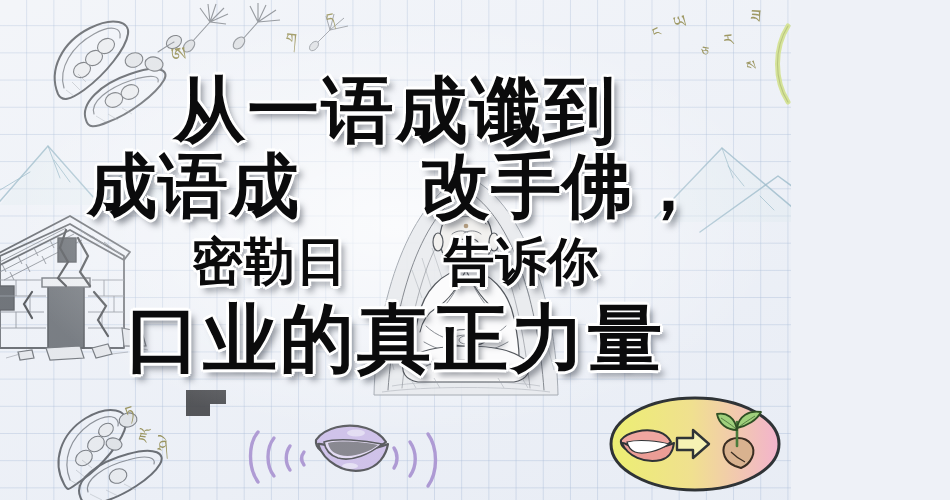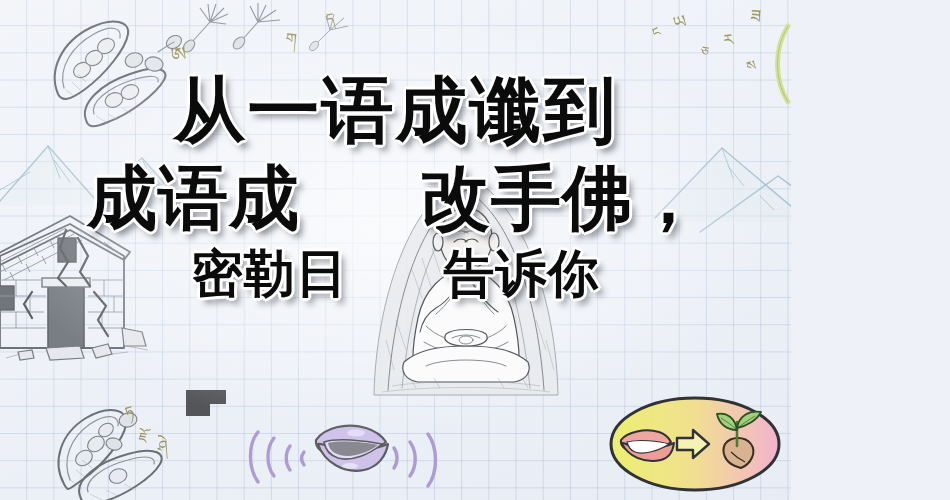--- a/index.html
+++ b/index.html
@@ -57,21 +57,21 @@
     letter-spacing:1px;
     white-space:nowrap;
     text-shadow:
       -2px -2px 0 #ffffff,  2px -2px 0 #ffffff,
       -2px  2px 0 #ffffff,  2px  2px 0 #ffffff,
       -3px  0   0 #ffffff,  3px  0   0 #ffffff,
        0   -3px 0 #ffffff,  0    3px 0 #ffffff,
        5px  6px 6px rgba(40,46,58,.50);
   }
   .hl-line.l1{font-size:72px;letter-spacing:2px;}
-  .hl-line.l2{font-size:70px;letter-spacing:1px;margin-top:12px;}
+  .hl-line.l2{font-size:70px;letter-spacing:1px;}
   .hl-line.l3{font-size:51px;letter-spacing:1px;}
   .hl-line.l4{font-size:74px;letter-spacing:3px;}
 
   
   .gap{display:inline-block;width:120px;}
   .gap-sm{display:inline-block;width:96px;}
 
   
   .monk{position:absolute;left:366px;top:150px;width:200px;height:245px;z-index:20;}
   .monk .sk{fill:none;stroke:#55595f;stroke-width:1.1;stroke-linecap:round;stroke-linejoin:round;}
@@ -166,20 +166,21 @@
         <path d="M16 242 C60 236 140 236 184 242"></path>
         <path d="M44 228 L50 238 M68 228 L74 238 M132 228 L138 238 M156 228 L162 238"></path>
       </g>
     </svg>
   </div>
 
   <div class="headline">
     <span class="hl-line l1">从一语成谶到</span>
     <span class="hl-line l2"><span>成语成</span><span class="gap"></span><span>改手佛，</span></span>
     <span class="hl-line l3"><span>密勒日</span><span class="gap-sm"></span><span>告诉你</span></span>
+    <span class="hl-line l4">口业的真正力量</span>
   </div>
 
   <div class="layer">
     <svg width="950" height="500" viewBox="0 0 950 500">
 
       <g transform="translate(18,8)">
         <path class="pencil" stroke-width="2" d="M40 86 C30 62 44 34 72 20 C96 8 112 14 110 26 C108 40 88 66 66 82 C52 92 44 94 40 86 Z"></path>
         <path class="pencil-l" stroke-width="1.2" d="M46 80 C40 60 54 38 76 26 C94 16 104 20 102 30"></path>
         <g fill="#e7e9ec" stroke="#54585e" stroke-width="1.1">
           <ellipse cx="64" cy="62" rx="9" ry="7" transform="rotate(-32 64 62)"></ellipse>

